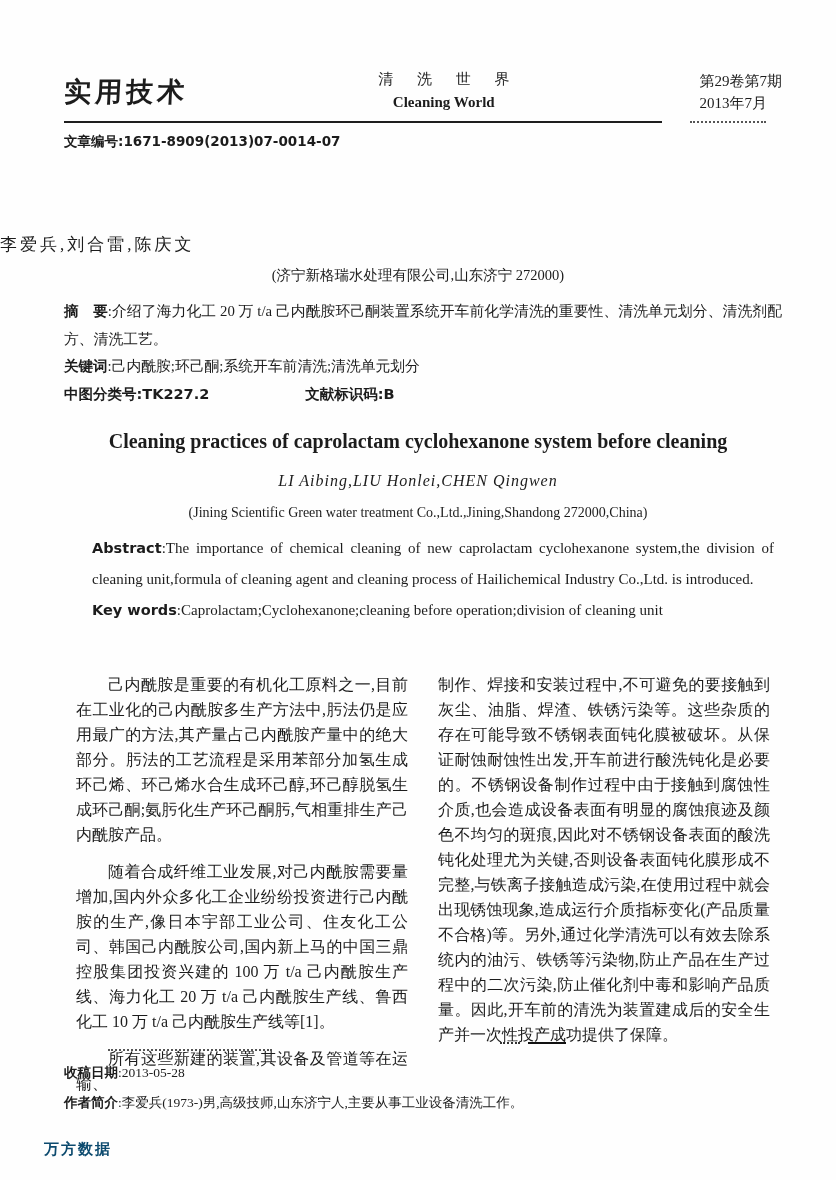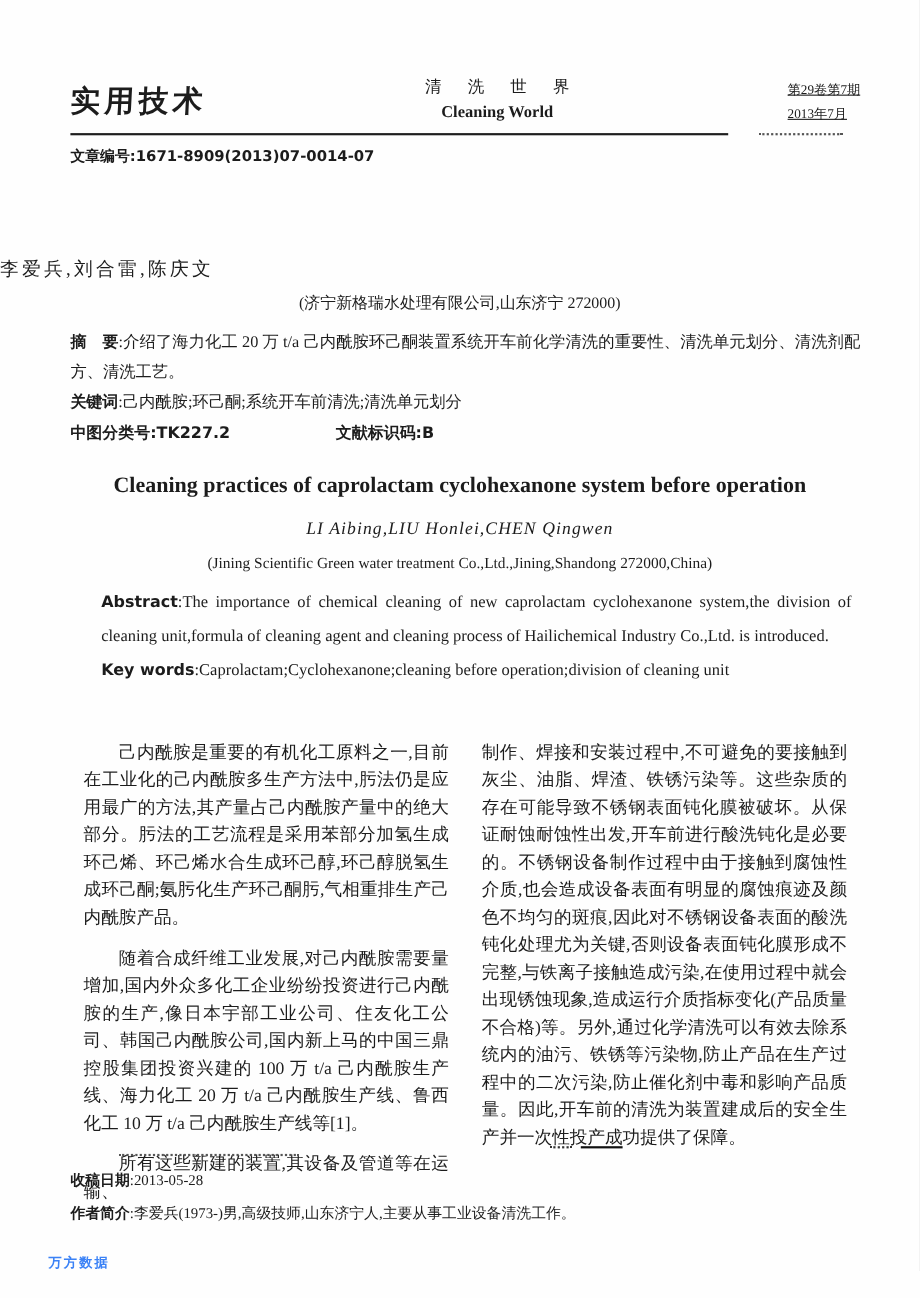--- a/index.html
+++ b/index.html
@@ -10,21 +10,21 @@
   }
   
   .header{position:absolute;top:70px;left:64px;width:718px;display:flex;justify-content:space-between;}
   .logo{
     font-family:"DejaVu Sans",sans-serif;font-weight:900;font-size:27px;
     letter-spacing:4px;transform:skewX(-3deg);margin-top:4px;
   }
   .journal-center{text-align:center;}
   .journal-cn{font-size:15px;letter-spacing:10px;padding-left:10px;}
   .journal-en{font-size:15px;font-weight:bold;margin-top:5px;}
-  .issue-info{font-size:12px;line-height:22px;text-align:left;text-decoration:underline;}
+  .issue-info{font-size:15px;line-height:22px;text-align:left;}
   .header-rule{position:absolute;top:121px;left:64px;width:598px;border-top:2px solid #1e1e1e;}
   .header-rule-dotted{position:absolute;top:121px;left:690px;width:76px;border-top:2px dotted #555;}
   
   .article-id{position:absolute;top:133px;left:64px;font-size:13.5px;font-weight:bold;font-family:"DejaVu Sans",sans-serif;}
   .title{
     position:absolute;top:162px;left:0;width:100%;text-align:center;
     font-family:"DejaVu Sans",sans-serif;font-weight:900;font-size:41px;letter-spacing:5px;
   }
   .authors{position:absolute;top:233px;left:0;width:100%;text-align:left;font-size:17px;letter-spacing:3px;}
   .affiliation{position:absolute;top:266px;left:0;width:100%;text-align:center;font-size:14.5px;}
@@ -49,21 +49,21 @@
   .end-mark{position:absolute;top:1042px;left:500px;display:flex;align-items:center;}
   .end-mark .dots{width:20px;border-top:2px dotted #333;margin-right:8px;}
   .end-mark .bar{width:38px;border-top:2px solid #111;}
   
   .footnote-rule{position:absolute;top:1049px;left:108px;width:164px;border-top:2px dotted #555;}
   .fn-line{position:absolute;left:64px;font-size:13.5px;}
   .fn-line b{font-family:Liberation Mono, monospace;}
   .received{top:1064px;}
   .bio{top:1094px;}
   .watermark{
-    position:absolute;top:1140px;left:44px;font-size:12px;color:#3b82f6;
+    position:absolute;top:1140px;left:44px;font-size:15px;color:#0c4a6e;
     font-weight:bold;letter-spacing:2px;font-family:"DejaVu Sans",sans-serif;
   }
 </style>
 </head>
 <body>
 
 <div class="page">
 
   <div class="header">
     <div class="logo">实用技术</div>
@@ -83,21 +83,21 @@
 
   <div class="authors">李爱兵,刘合雷,陈庆文</div>
   <div class="affiliation">(济宁新格瑞水处理有限公司,山东济宁 272000)</div>
 
   <div class="cn-abstract">
     <p><b>摘　要</b><span>:介绍了海力化工 20 万 t/a 己内酰胺环己酮装置系统开车前化学清洗的重要性、清洗单元划分、清洗剂配方、清洗工艺。</span></p>
     <p><b>关键词</b><span>:己内酰胺;环己酮;系统开车前清洗;清洗单元划分</span></p>
     <p><b>中图分类号:TK227.2</b><b class="clc-gap">文献标识码:B</b></p>
   </div>
 
-  <div class="en-title">Cleaning practices of caprolactam cyclohexanone system before operation</div>
+  <div class="en-title">Cleaning practices of caprolactam cyclohexanone system before cleaning</div>
   <div class="en-authors">LI Aibing,LIU Honlei,CHEN Qingwen</div>
   <div class="en-affiliation">(Jining Scientific Green water treatment Co.,Ltd.,Jining,Shandong 272000,China)</div>
   <div class="en-abstract">
     <p><b>Abstract</b><span>:The importance of chemical cleaning of new caprolactam cyclohexanone system,the division of cleaning unit,formula of cleaning agent and cleaning process of Hailichemical Industry Co.,Ltd. is introduced.</span></p>
     <p><b>Key words</b><span>:Caprolactam;Cyclohexanone;cleaning before operation;division of cleaning unit</span></p>
   </div>
 
   <div class="body-cols">
     <div class="col">
       <p>己内酰胺是重要的有机化工原料之一,目前在工业化的己内酰胺多生产方法中,肟法仍是应用最广的方法,其产量占己内酰胺产量中的绝大部分。肟法的工艺流程是采用苯部分加氢生成环己烯、环己烯水合生成环己醇,环己醇脱氢生成环己酮;氨肟化生产环己酮肟,气相重排生产己内酰胺产品。</p>

